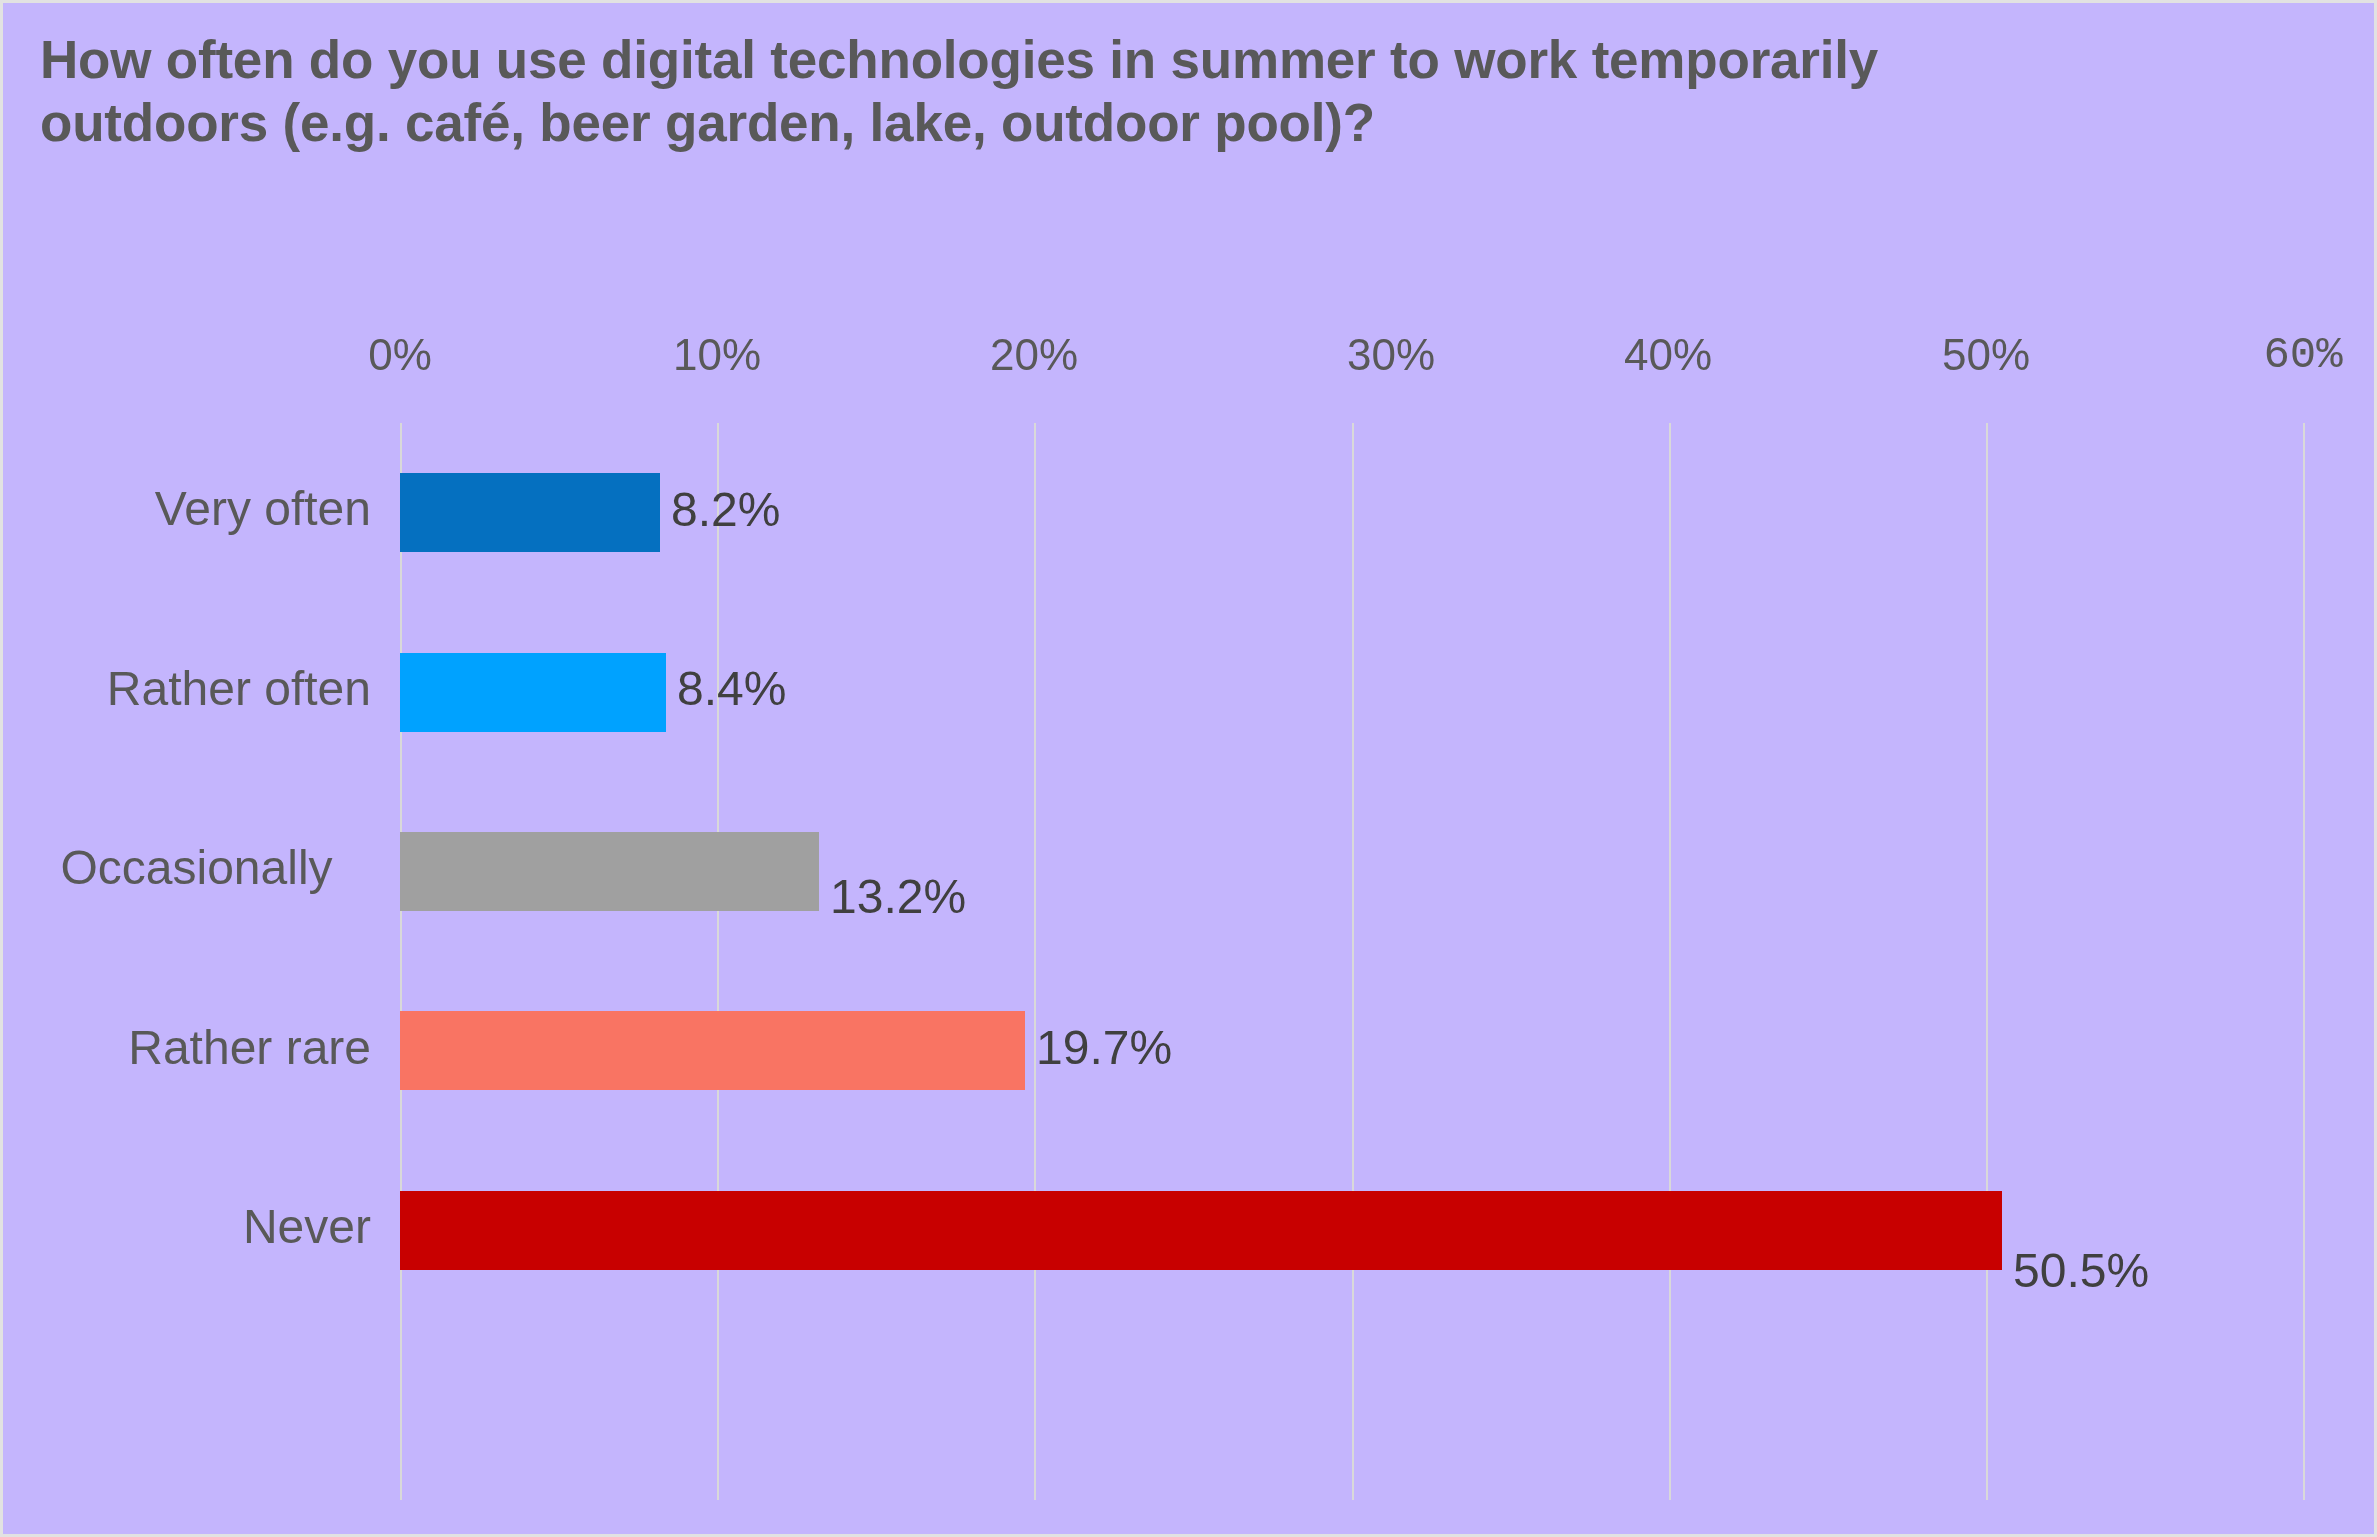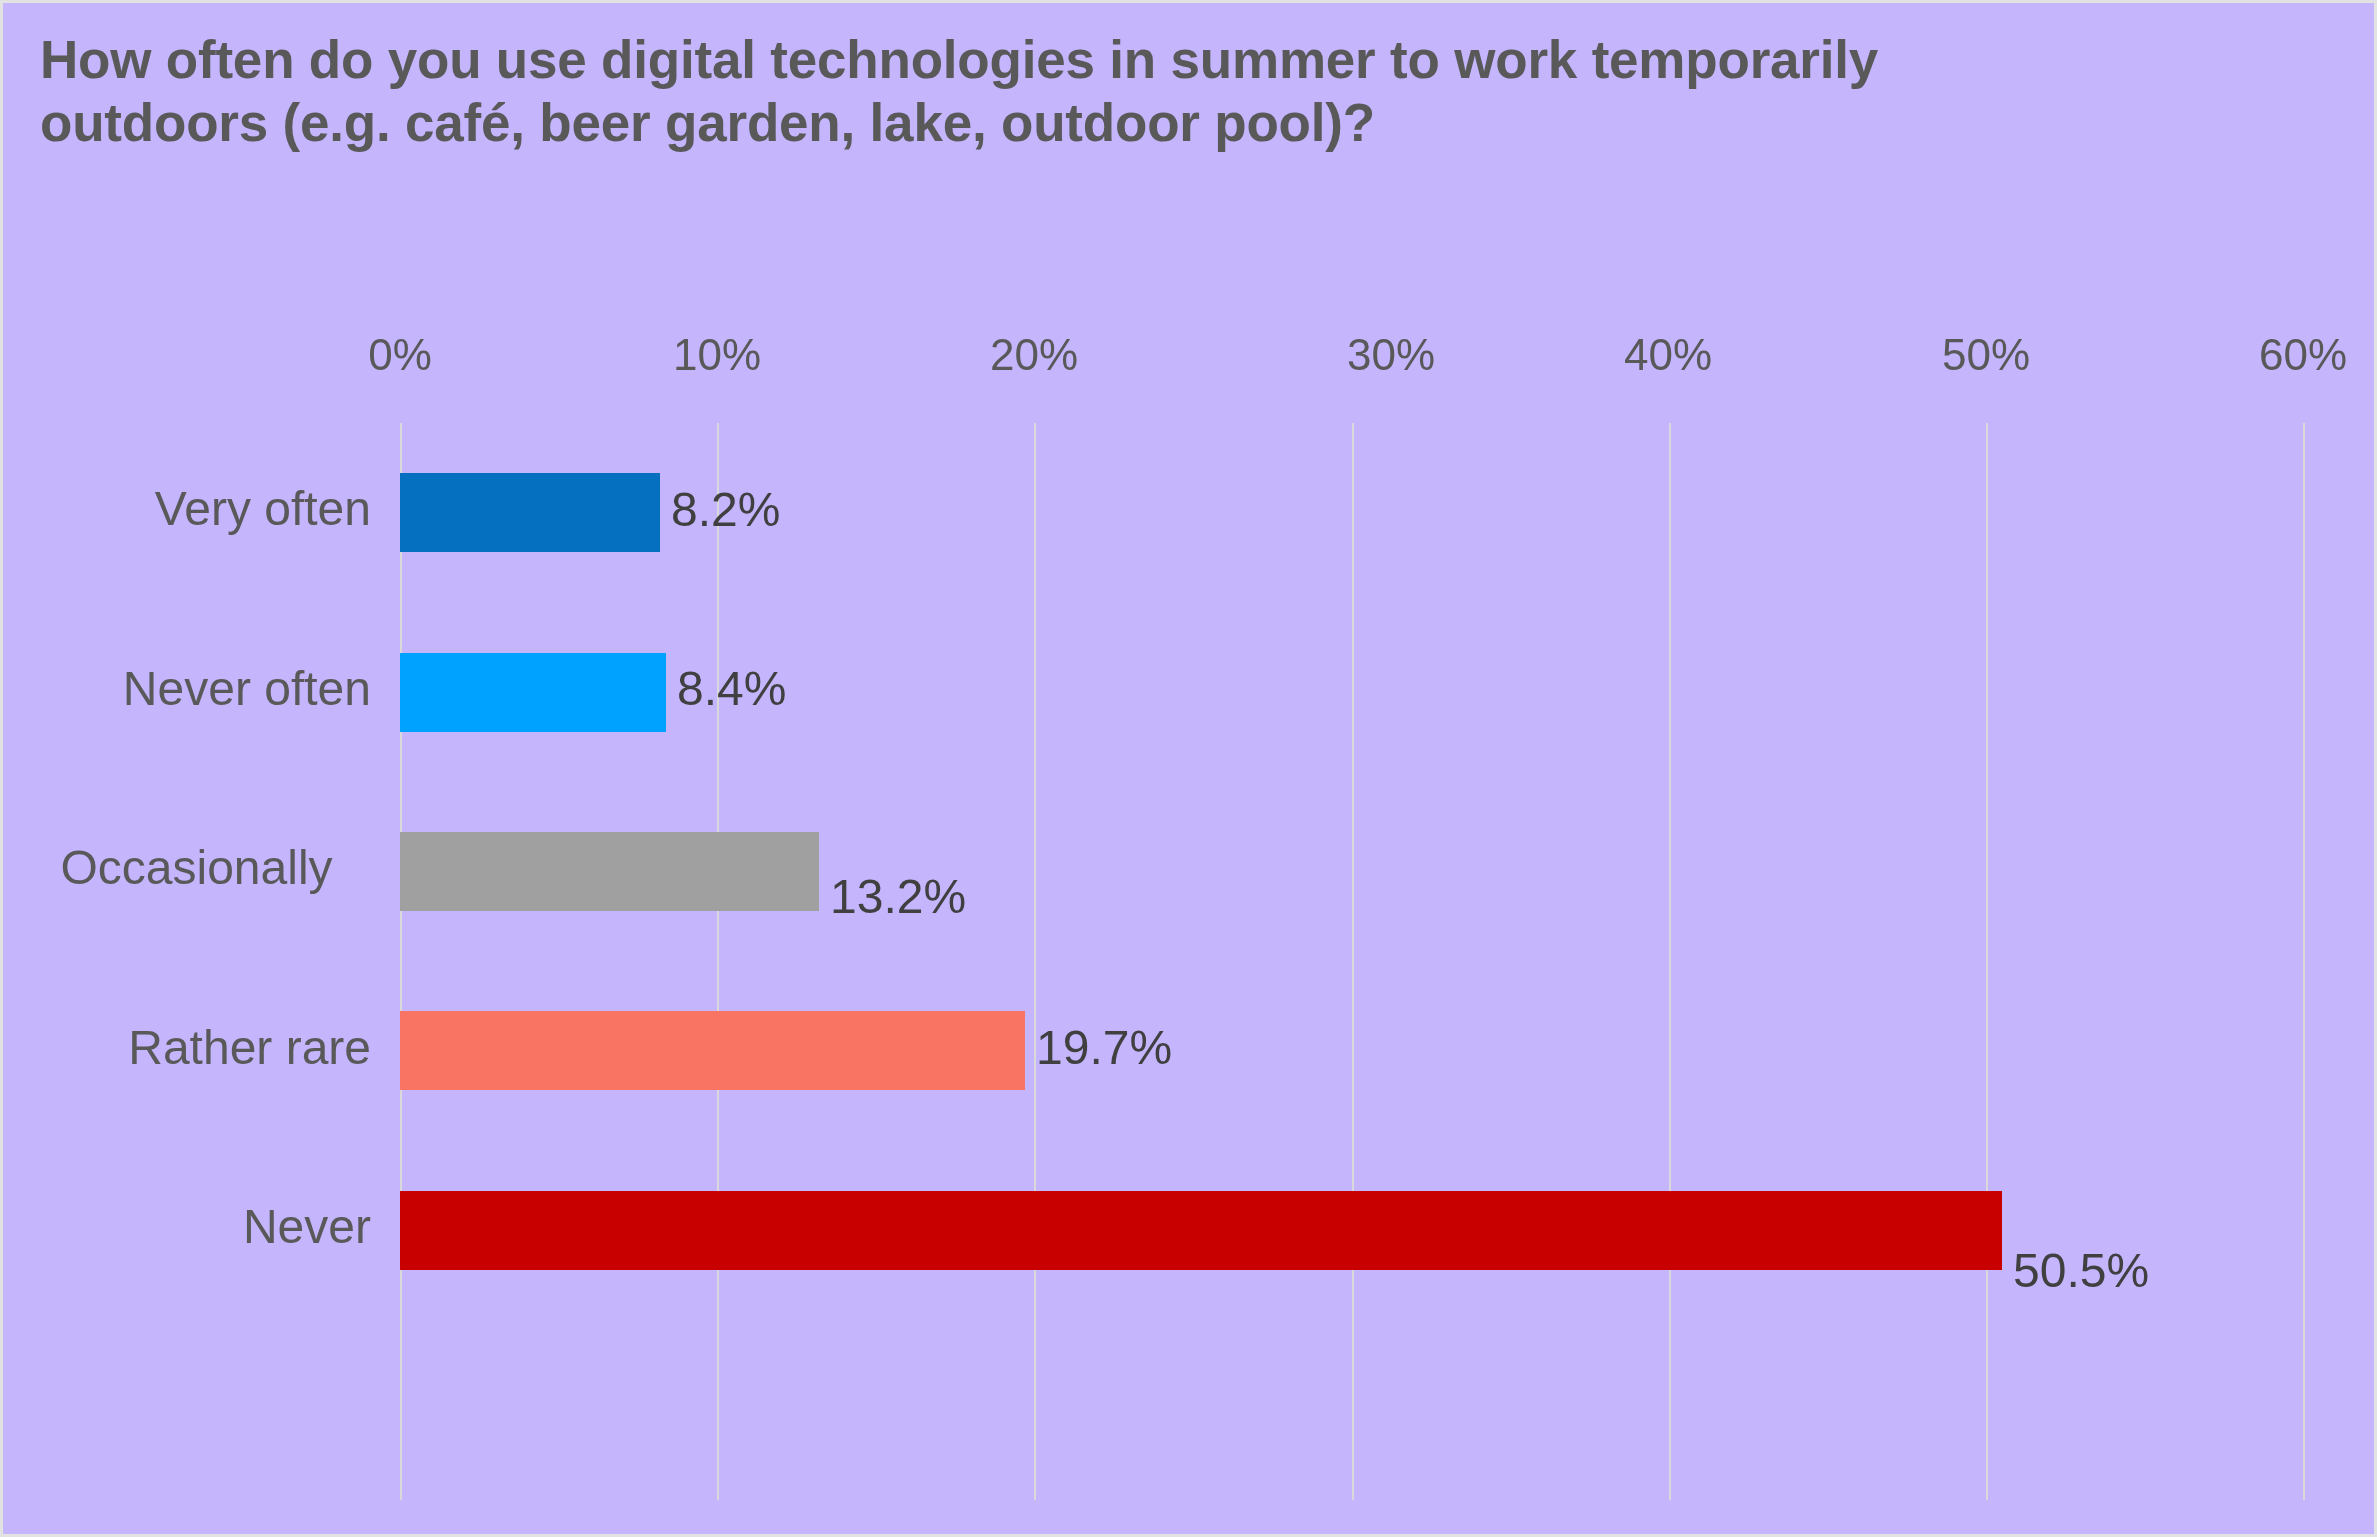--- a/index.html
+++ b/index.html
@@ -96,26 +96,26 @@
 
   <div id="chart-title">How often do you use digital technologies in summer to work temporarily outdoors (e.g. café, beer garden, lake, outdoor pool)?</div>
 
   <div id="xticks">
       <div class="xtick" style="left: 397px; top: 327px;">0%</div>
       <div class="xtick" style="left: 714px; top: 327px;">10%</div>
       <div class="xtick" style="left: 1031px; top: 327px;">20%</div>
       <div class="xtick" style="left: 1348px; top: 327px; margin-left: 40px;">30%</div>
       <div class="xtick" style="left: 1665px; top: 327px;">40%</div>
       <div class="xtick" style="left: 1983px; top: 327px;">50%</div>
-      <div class="xtick" style="left: 2300px; top: 327px;">60%</div>
+      <div class="xtick" style="left: 2300px; top: 327px; font-family: Liberation Mono, monospace;">60%</div>
     </div>
 
   <div id="ylabels">
       <div class="ylabel" style="right: 2003px; top: 478px; left: 0px;">Very often</div>
-      <div class="ylabel" style="right: 2003px; top: 658px; left: 0px;">Never often</div>
+      <div class="ylabel" style="right: 2003px; top: 658px; left: 0px;">Rather often</div>
       <div class="ylabel" style="right: 1984px; top: 837px; left: 0px; text-align: center;">Occasionally</div>
       <div class="ylabel" style="right: 2003px; top: 1017px; left: 0px;">Rather rare</div>
       <div class="ylabel" style="right: 2003px; top: 1196px; left: 0px;">Never</div>
     </div>
 
   <div id="plot-area">
     <div id="gridlines">
         <div class="gridline axis-zero" style="left: 0px;"></div>
         <div class="gridline" style="left: 317px;"></div>
         <div class="gridline" style="left: 634px;"></div>

